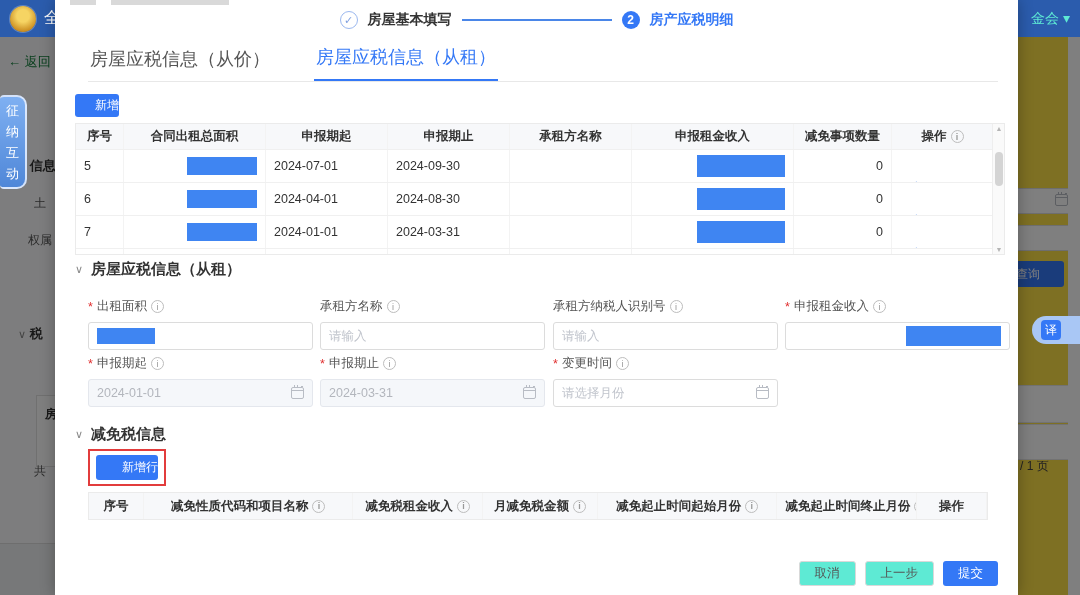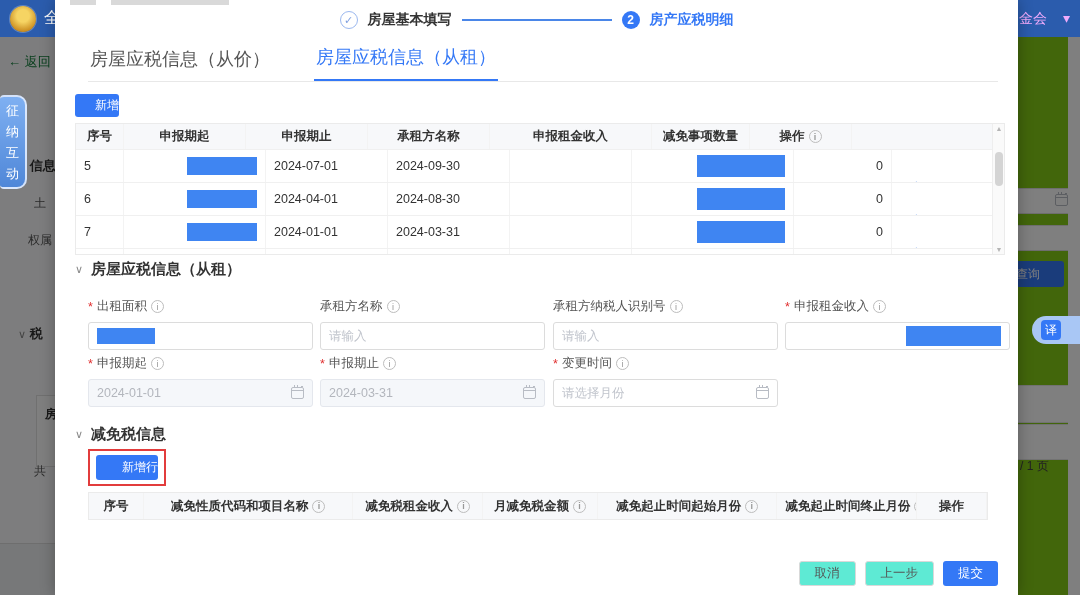--- a/index.html
+++ b/index.html
@@ -4,33 +4,33 @@
 <style>
   * { margin:0; padding:0; box-sizing:border-box; font-family:"Liberation Sans",sans-serif; }
   html,body { width:1080px; height:595px; overflow:hidden; }
   body { position:relative; background:#fff; }
 
   
   .bg-header { position:absolute; top:0; left:0; width:1080px; height:37px; background:#2b5cad; z-index:1;
     display:flex; align-items:center; justify-content:space-between; padding:0 10px; }
   .bg-header .brand { display:flex; align-items:center; gap:8px; color:#fff; font-size:16px; }
   .logo { width:26px; height:26px; border-radius:50%; background:radial-gradient(circle at 50% 38%, #f6d463 0 30%, #cf9426 70%, #a86f12); box-shadow:0 0 0 1px rgba(255,255,255,.25); }
-  .account { color:#f0abfc; font-size:14px; display:flex; gap:16px; }
+  .account { color:#5eead4; font-size:14px; display:flex; gap:4px; }
 
   .bg-left { position:absolute; top:37px; left:0; bottom:0; width:55px; background:#fbfbfc; z-index:1; overflow:hidden; }
   .bg-left .back { position:absolute; top:16px; left:8px; font-size:13px; color:#15803d; white-space:nowrap; }
   .bg-left .sec { position:absolute; left:18px; font-size:13px; color:#333; font-weight:bold; white-space:nowrap; }
   .bg-left .lbl { position:absolute; left:34px; font-size:12px; color:#555; white-space:nowrap; }
   .bg-left .card { position:absolute; top:358px; left:36px; width:40px; height:72px; background:#fff; border:1px solid #e0e0e0; }
   .bg-left .card .card-lbl { display:block; padding:10px 0 0 8px; font-size:12px; font-weight:bold; color:#333; }
   .bg-left .card .card-div { margin-top:10px; border-top:1px solid #eee; height:30px; }
   .bg-left .foot-div { position:absolute; top:506px; left:0; right:0; height:1px; background:#ddd; }
   .bg-left .foot { position:absolute; top:507px; left:0; right:0; bottom:0; background:#eef0f2; }
 
-  .bg-right { position:absolute; top:37px; left:1018px; bottom:0; width:50px; background:#84cc16; z-index:1; overflow:hidden; }
+  .bg-right { position:absolute; top:37px; left:1018px; bottom:0; width:50px; background:#fde047; z-index:1; overflow:hidden; }
   .bg-right .inp { position:absolute; left:-30px; width:88px; height:26px; background:#fff; border:1px solid #dcdcdc; border-radius:3px; }
   .bg-right .cal { position:absolute; right:7px; top:5px; }
   .bg-right .btn-query { position:absolute; left:-26px; top:224px; width:72px; height:26px; background:#3478f6; border-radius:3px;
     color:#fff; font-size:12px; text-align:center; line-height:26px; }
   .bg-right .box { position:absolute; left:-30px; width:88px; background:#fff; border:1px solid #e4e4e4; }
   .bg-right .page-txt { position:absolute; left:2px; top:421px; font-size:12px; color:#444; white-space:nowrap; }
 
   .dim { position:absolute; top:37px; left:0; right:0; bottom:0; background:rgba(0,0,0,.5); z-index:2; }
 
   
@@ -187,20 +187,23 @@
     <div class="tab active">房屋应税信息（从租）</div>
   </div>
 
   <button class="btn btn-primary btn-add">新增</button>
 
   <div class="table1">
     <div class="t-head" id="t1-head">
         <div class="tc" style="width: 48px;">
           <span>序号</span>
         </div>
+        <div class="tc" style="width: 142px;">
+          <span>合同出租总面积</span>
+        </div>
         <div class="tc" style="width: 122px;">
           <span>申报期起</span>
         </div>
         <div class="tc" style="width: 122px;">
           <span>申报期止</span>
         </div>
         <div class="tc" style="width: 122px;">
           <span>承租方名称</span>
         </div>
         <div class="tc" style="width: 162px;">

